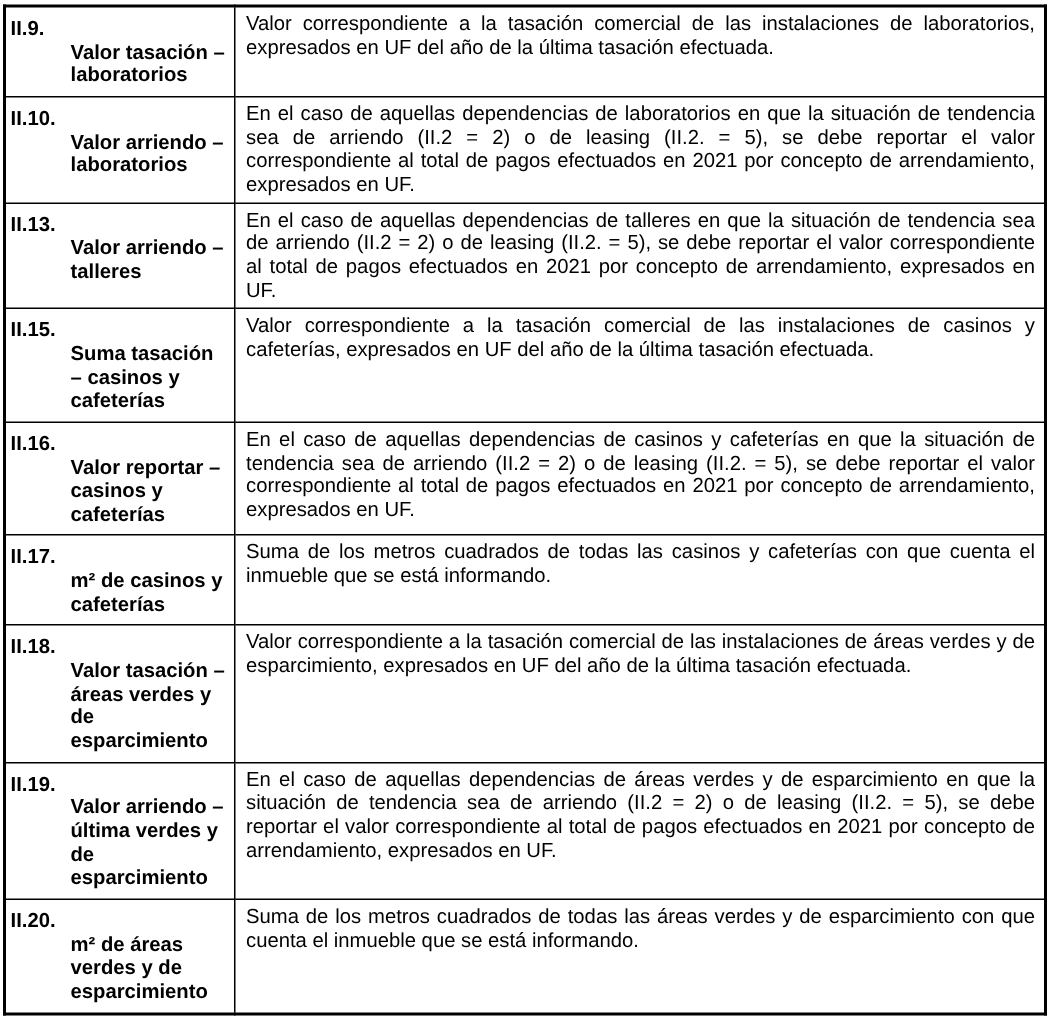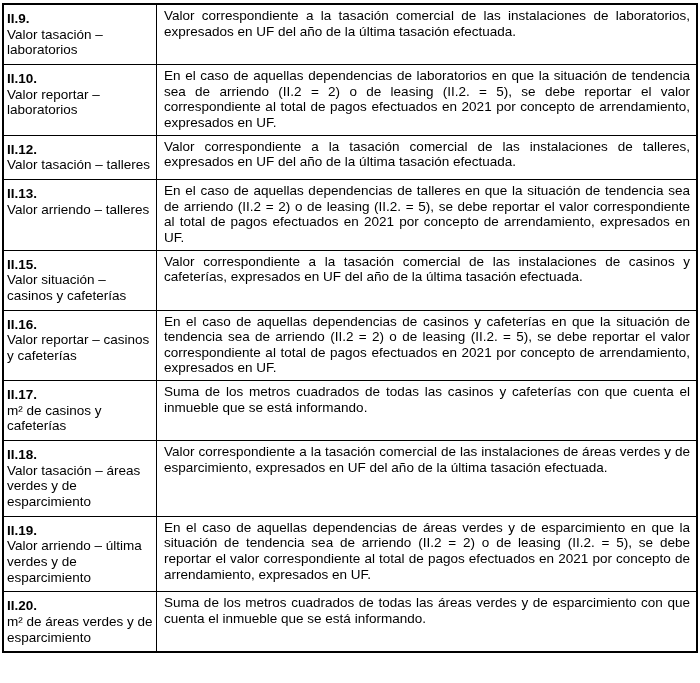--- a/index.html
+++ b/index.html
@@ -35,61 +35,55 @@
     padding: 6px 3px;
   }
   td.cell-right {
     text-align: justify;
     padding: 3px 6px 4px 7px;
   }
   .code {
     font-weight: bold;
   }
   .label {
-    font-weight: normal;
+    font-weight: bold;
+    margin-left: 40px;
   }
 </style>
 </head>
 <body>
 
 <div class="page">
   <table class="def-table">
     <tbody>
         <tr>
           <td class="cell-left">
             <div class="code">II.9.</div>
             <div class="label">Valor tasación – laboratorios</div>
           </td>
           <td class="cell-right"><span>Valor correspondiente a la tasación comercial de las instalaciones de laboratorios, expresados en UF del año de la última tasación efectuada.</span></td>
         </tr>
         <tr>
           <td class="cell-left">
             <div class="code">II.10.</div>
-            <div class="label">Valor reportar – laboratorios</div>
+            <div class="label">Valor arriendo – laboratorios</div>
           </td>
           <td class="cell-right"><span>En el caso de aquellas dependencias de laboratorios en que la situación de tendencia sea de arriendo (II.2 = 2) o de leasing (II.2. = 5), se debe reportar el valor correspondiente al total de pagos efectuados en 2021 por concepto de arrendamiento, expresados en UF.</span></td>
-        </tr>
-        <tr>
-          <td class="cell-left">
-            <div class="code">II.12.</div>
-            <div class="label">Valor tasación – talleres</div>
-          </td>
-          <td class="cell-right"><span>Valor correspondiente a la tasación comercial de las instalaciones de talleres, expresados en UF del año de la última tasación efectuada.</span></td>
         </tr>
         <tr>
           <td class="cell-left">
             <div class="code">II.13.</div>
             <div class="label">Valor arriendo – talleres</div>
           </td>
           <td class="cell-right"><span>En el caso de aquellas dependencias de talleres en que la situación de tendencia sea de arriendo (II.2 = 2) o de leasing (II.2. = 5), se debe reportar el valor correspondiente al total de pagos efectuados en 2021 por concepto de arrendamiento, expresados en UF.</span></td>
         </tr>
         <tr>
           <td class="cell-left">
             <div class="code">II.15.</div>
-            <div class="label">Valor situación – casinos y cafeterías</div>
+            <div class="label">Suma tasación – casinos y cafeterías</div>
           </td>
           <td class="cell-right"><span>Valor correspondiente a la tasación comercial de las instalaciones de casinos y cafeterías, expresados en UF del año de la última tasación efectuada.</span></td>
         </tr>
         <tr>
           <td class="cell-left">
             <div class="code">II.16.</div>
             <div class="label">Valor reportar – casinos y cafeterías</div>
           </td>
           <td class="cell-right"><span>En el caso de aquellas dependencias de casinos y cafeterías en que la situación de tendencia sea de arriendo (II.2 = 2) o de leasing (II.2. = 5), se debe reportar el valor correspondiente al total de pagos efectuados en 2021 por concepto de arrendamiento, expresados en UF.</span></td>
         </tr>

